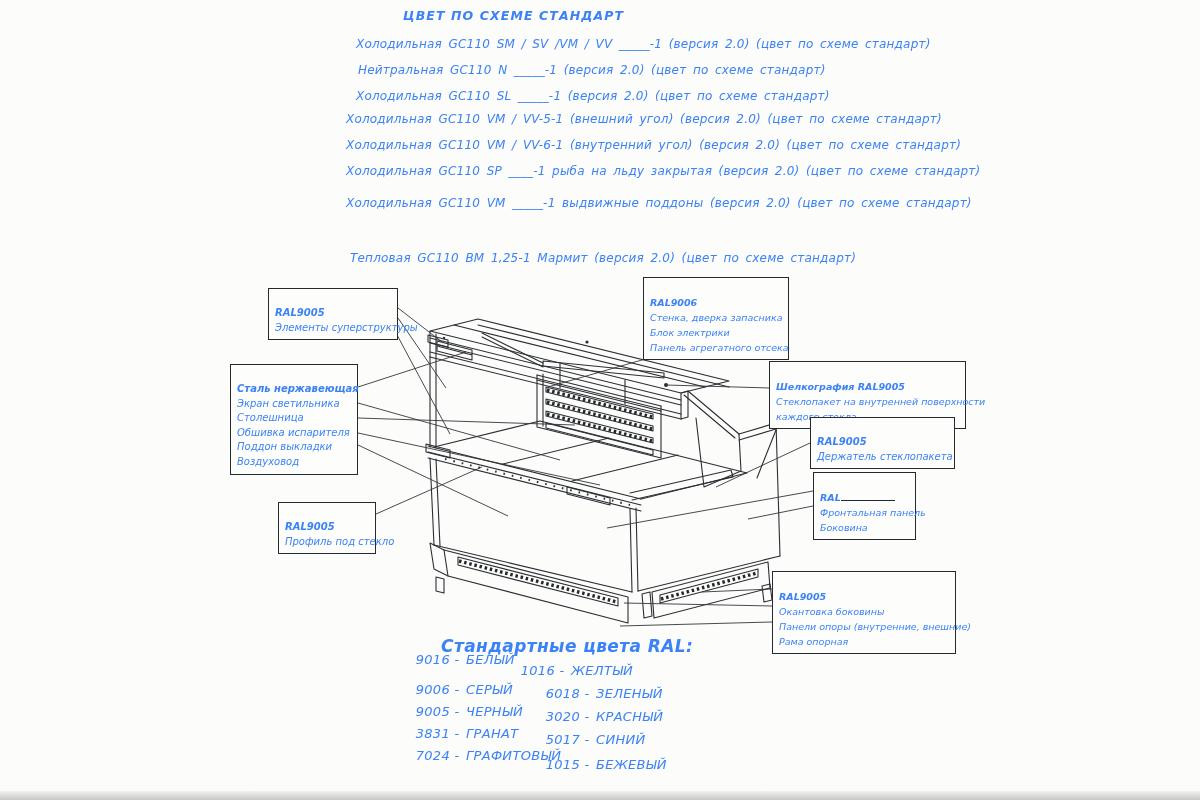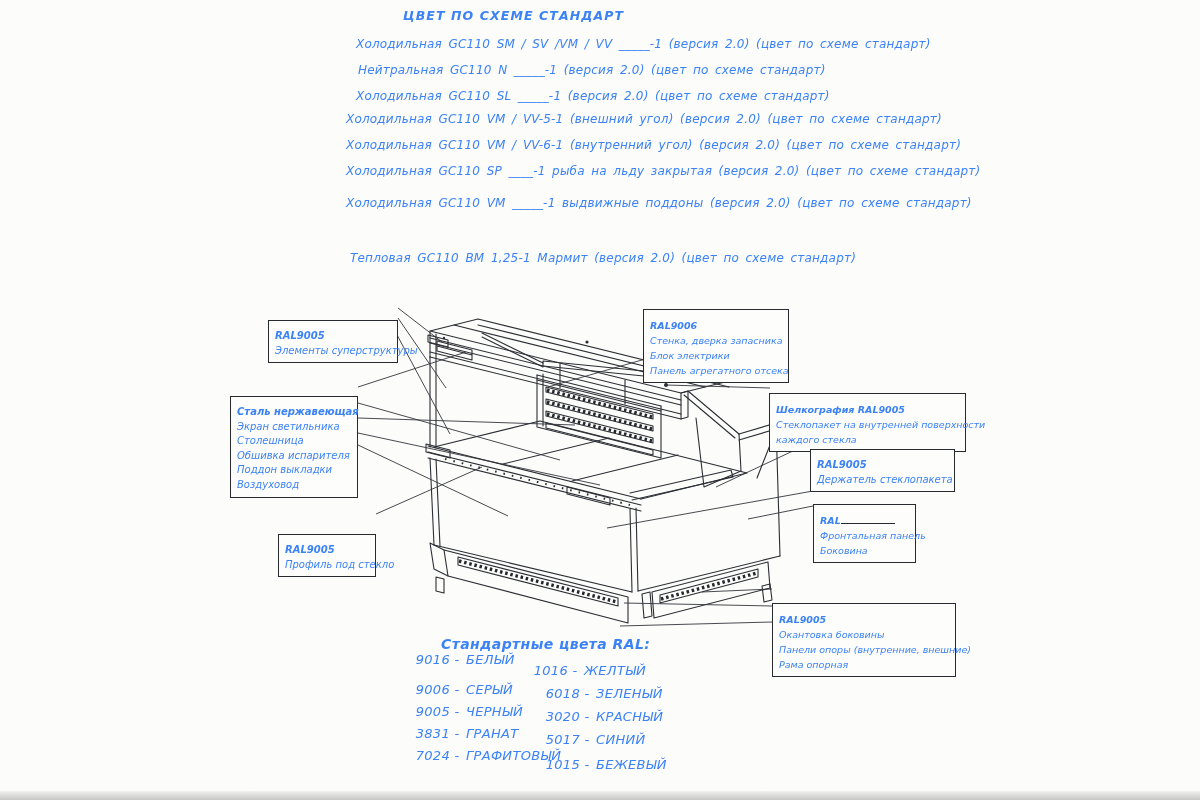--- a/index.html
+++ b/index.html
@@ -1,26 +1,26 @@
 <!DOCTYPE html>
 <html><head>
 <meta charset="utf-8">
 <style>
   html,body{margin:0;padding:0;}
   body{font-family:"DejaVu Sans","Liberation Sans",sans-serif;}
   #page{position:relative;width:1200px;height:800px;background:#fcfcfa;overflow:hidden;color:#3b82f6;}
   svg.drawing{position:absolute;left:0;top:0;}
   .page-title{position:absolute;left:403px;top:8px;font-size:12.5px;font-style:italic;font-weight:600;letter-spacing:1.1px;white-space:nowrap;}
   .model-line{position:absolute;font-size:12px;font-style:italic;letter-spacing:.2px;word-spacing:2.5px;white-space:nowrap;}
-  .callout{position:absolute;box-sizing:border-box;border:1.4px solid #26292e;background:#fdfdfc;padding:8px 6px 4px 6px;font-style:italic;line-height:14.6px;font-size:10px;z-index:5;margin-top:32px;}
+  .callout{position:absolute;box-sizing:border-box;border:1.4px solid #26292e;background:#fdfdfc;padding:17px 6px 4px 6px;font-style:italic;line-height:14.6px;font-size:10px;z-index:5;}
   .callout .hdr{font-weight:bold;display:block;white-space:nowrap;}
   .callout .ln{display:block;white-space:nowrap;}
   .fs95{font-size:9.5px;line-height:15px;}
   .blank-line{display:inline-block;width:54px;height:9px;border-bottom:1.5px solid #26292e;vertical-align:baseline;}
-  .ral-title{position:absolute;left:441px;top:636px;font-size:14px;font-style:italic;font-weight:600;letter-spacing:.4px;white-space:nowrap;}
+  .ral-title{position:absolute;left:441px;top:636px;font-size:17px;font-style:italic;font-weight:600;letter-spacing:.4px;white-space:nowrap;}
   .ral-row{position:absolute;display:flex;font-size:13px;font-style:italic;white-space:nowrap;letter-spacing:.3px;}
   .ral-row .code{display:inline-block;width:44px;text-align:right;}
   .ral-row .sep{display:inline-block;width:14px;text-align:center;}
   .ral-row .name{display:inline-block;padding-left:2px;}
   .scan-bottom{position:absolute;left:0;right:0;bottom:0;height:9px;background:linear-gradient(to bottom,#f1f1ef,#c7c7c5);}
 </style>
 </head>
 <body>
 
 <div id="page">
@@ -200,21 +200,21 @@
     <span class="code">3831</span>
       <span class="sep">-</span>
       <span class="name">ГРАНАТ</span>
   </div>
   <div class="ral-row" style="left:406px;top:748px">
     <span class="code">7024</span>
       <span class="sep">-</span>
       <span class="name">ГРАФИТОВЫЙ</span>
   </div>
 
-  <div class="ral-row" style="left:524px;top:663px">
+  <div class="ral-row" style="left:511px;top:663px">
     <span class="code">1016</span>
       <span class="sep">-</span>
       <span class="name">ЖЕЛТЫЙ</span>
   </div>
   <div class="ral-row" style="left:536px;top:686px">
     <span class="code">6018</span>
       <span class="sep">-</span>
       <span class="name">ЗЕЛЕНЫЙ</span>
   </div>
   <div class="ral-row" style="left:536px;top:709px">

